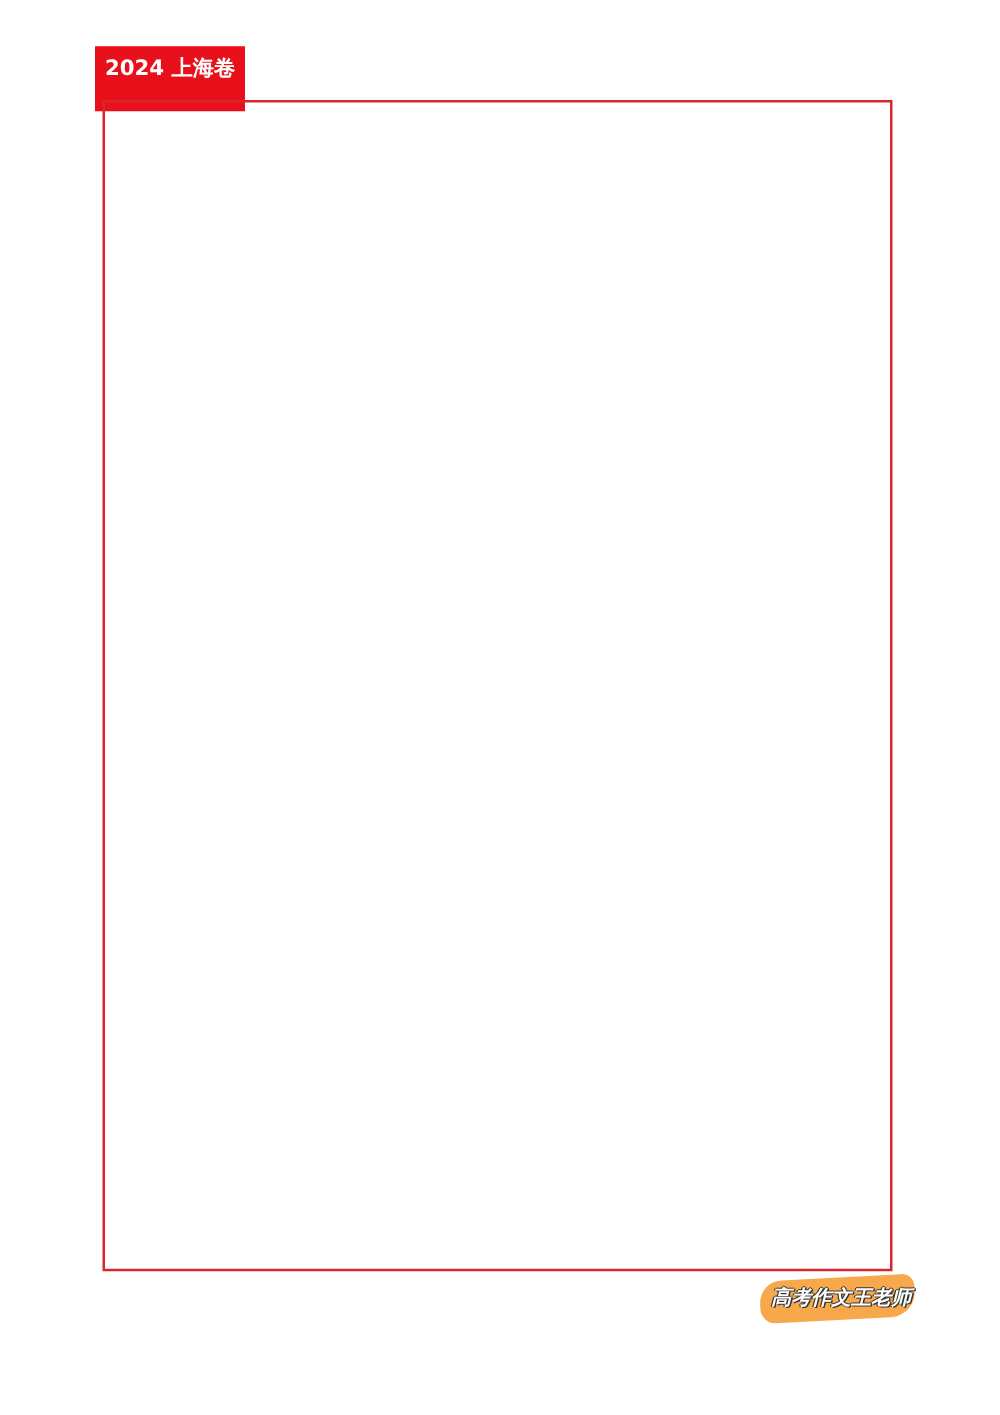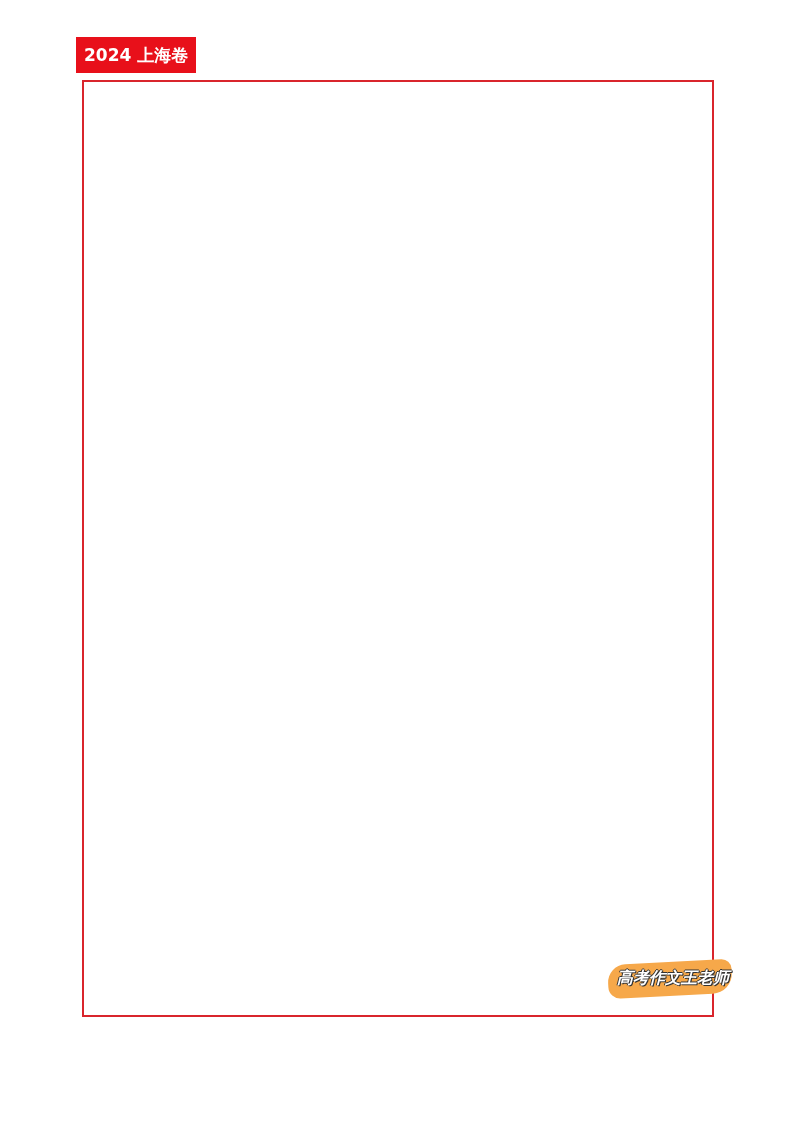--- a/index.html
+++ b/index.html
@@ -1,24 +1,24 @@
 <!DOCTYPE html>
 <html><head>
 <meta charset="utf-8">
 <style>
   html, body { margin:0; padding:0; background:#ffffff; }
   body { width:800px; height:1132px; position:relative; overflow:hidden;
          font-family: "DejaVu Serif", "Liberation Serif", serif; }
-  .badge { position:absolute; left:76px; top:37px; height:36px; padding:0 8px;
+  .badge { position:absolute; left:76px; top:37px; height:52px; padding:0 8px;
            background:#e8101a; color:#fff; font-family:"DejaVu Sans","Liberation Sans",sans-serif;
            font-weight:bold; font-size:17px; line-height:36px; }
   .frame { position:absolute; left:82px; top:80px; width:632px; height:937px;
            border:2px solid #d9252c; box-sizing:border-box; }
   .grid { position:absolute; left:102px; top:97px; width:596px; }
-  .sig { position:absolute; left:602px; top:956px; width:140px; height:46px; }
+  .sig { position:absolute; left:602px; top:1016px; width:140px; height:46px; }
   .sig .blob { position:absolute; left:6px; top:6px; width:124px; height:34px;
                background:#f6a84a; border-radius:18px 10px 20px 12px; transform:rotate(-3deg); }
   .sig .txt { position:absolute; left:6px; top:12px; width:130px; text-align:center;
               color:#fff; font-weight:bold; font-style:italic; font-size:16px;
               font-family:"DejaVu Sans","Liberation Sans",sans-serif;
               text-shadow: 1px 1px 0 #333, -1px 0 0 #333, 0 -1px 0 #333, 1px 0 0 #333; }
 </style>
 </head>
 <body>
 

